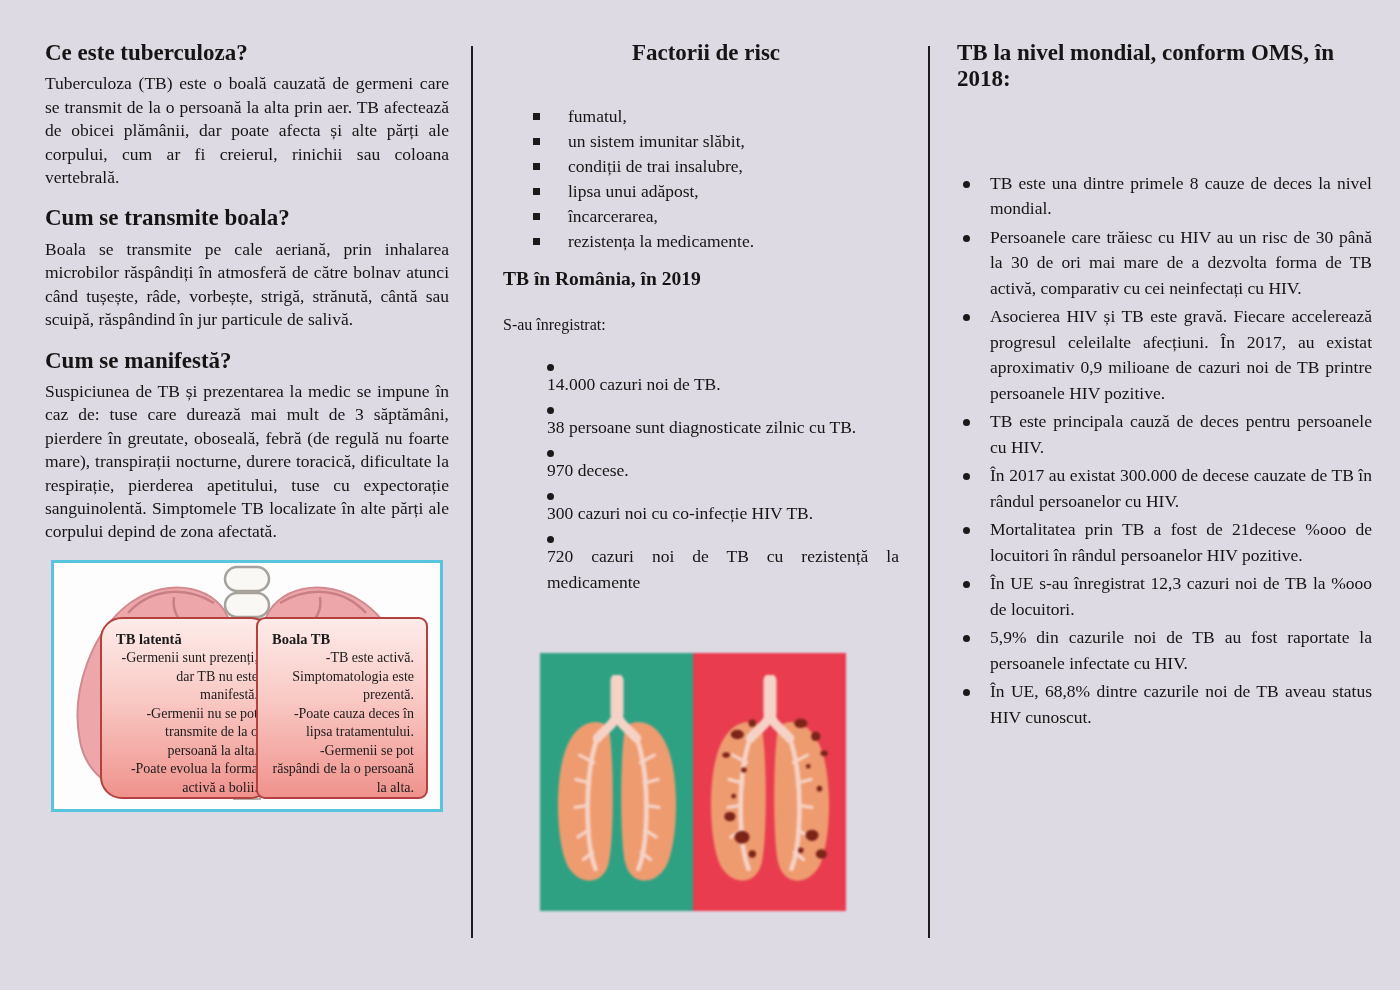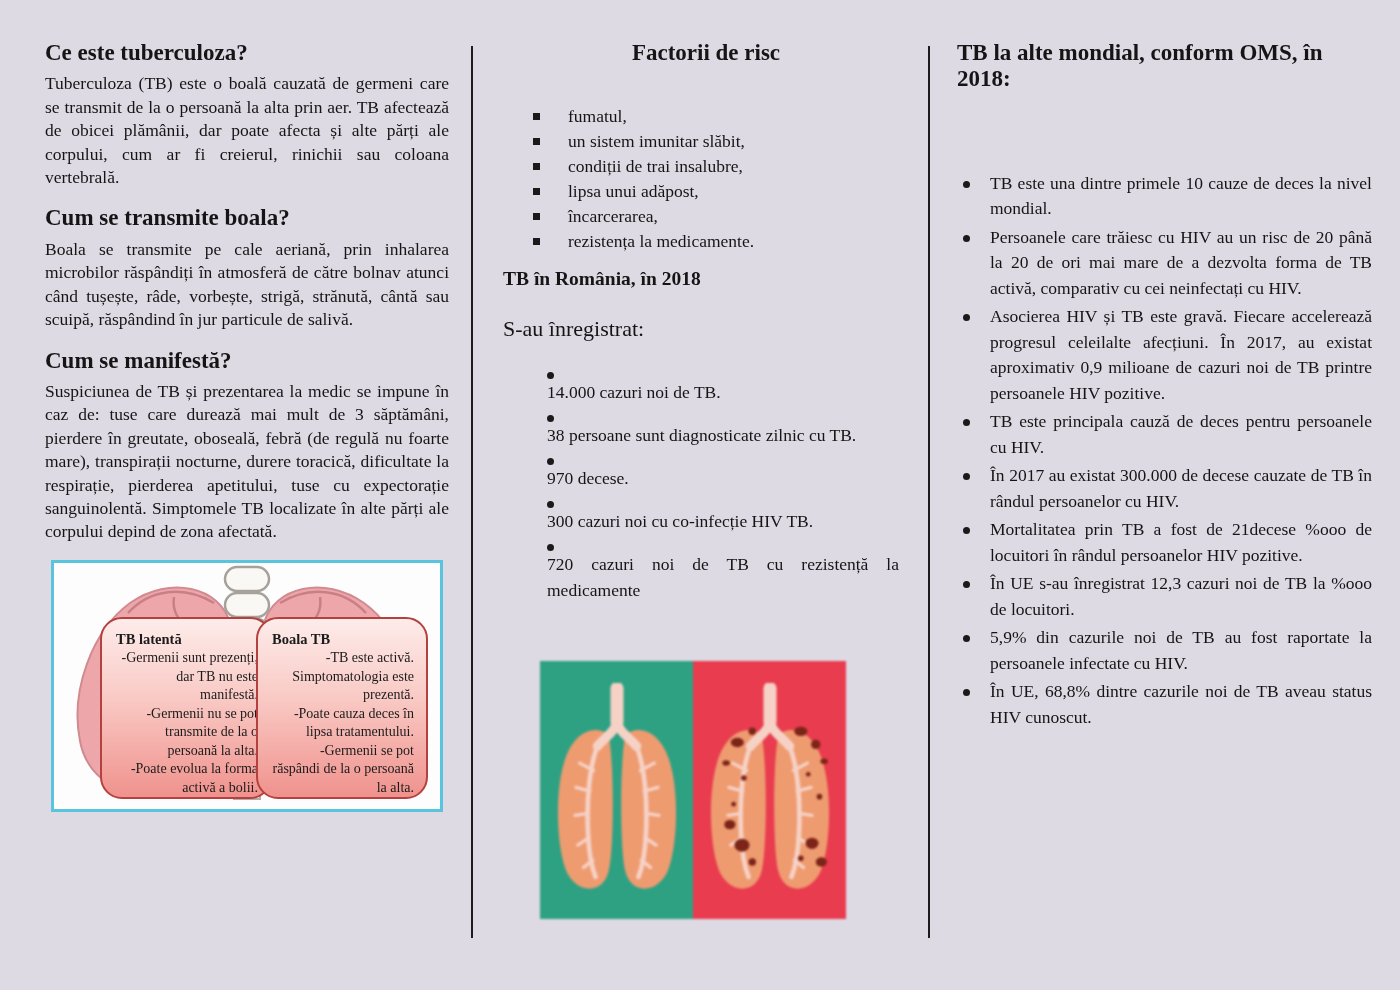--- a/index.html
+++ b/index.html
@@ -37,21 +37,21 @@
   ul.plain { list-style:none; }
   ul.risk-list { margin-left:30px; }
   ul.risk-list li {
     display:flex; font-size:17.5px; line-height:25px;
   }
   .sq-bullet {
     flex:none; width:7px; height:7px; background:#1a1a1a;
     margin:9px 28px 0 0;
   }
   h3.sub-title { font-size:19.5px; font-weight:bold; margin-top:14px; }
-  .intro-line { font-size:22px; margin-top:26px; }
+  .intro-line { font-size:16px; margin-top:26px; }
   ul.stats-list { margin-left:44px; margin-top:20px; max-width:352px; }
   ul.stats-list li { display:flex; font-size:17.5px; line-height:26px;flex-direction:column; }
   .dot-bullet {
     flex:none; width:7px; height:7px; border-radius:50%;
     background:#1a1a1a; margin:10px 30px 0 0;
   }
   ul.stats-list li .li-text { flex:1; text-align:justify; }
 
   
   #col3 h2.sec-title { margin-bottom:78px; }
@@ -71,21 +71,21 @@
   }
   .figure1 svg { position:absolute; left:0; top:0; }
   .fig-box {
     position:absolute; top:54px; width:172px; height:182px;
     border:2px solid #b4413f; border-radius:22px;
     background:linear-gradient(180deg,#fdecea 0%,#f9c9c4 45%,#f0928d 100%);
     padding:11px 12px 8px 14px;
     font-size:14px; line-height:18.5px; color:#1b1b1b;
   }
   #fig-box-left  { left:46px; }
-  #fig-box-right { left:202px; }
+  #fig-box-right { left:202px;border-radius:9px; }
   .fig-box .box-title { font-weight:bold; font-size:14.5px; margin-bottom:1px; }
   .fig-box .box-line { text-align:right; }
 
   
   .figure2 {
     margin-top:58px; margin-left:37px;
     width:306px; height:258px; display:flex;
     filter:blur(1.1px);
   }
   .panel { width:153px; height:258px; position:relative; }
@@ -188,21 +188,21 @@
     <li>
         <span class="sq-bullet"></span>
         <span class="li-text">încarcerarea,</span>
       </li>
     <li>
         <span class="sq-bullet"></span>
         <span class="li-text">rezistența la medicamente.</span>
       </li>
   </ul>
 
-  <h3 class="sub-title">TB în România, în 2018</h3>
+  <h3 class="sub-title">TB în România, în 2019</h3>
   <div class="intro-line">S-au înregistrat:</div>
 
   <ul class="plain stats-list">
     <li>
         <span class="dot-bullet"></span>
         <span class="li-text">14.000 cazuri noi de TB.</span>
       </li>
     <li>
         <span class="dot-bullet"></span>
         <span class="li-text">38 persoane sunt diagnosticate zilnic cu TB.</span>
@@ -282,30 +282,30 @@
             <ellipse cx="130" cy="190" rx="6" ry="5"></ellipse>
           <circle cx="108" cy="186" r="3"></circle>
             <circle cx="128" cy="120" r="3"></circle>
         </g>
       </svg>
     </div>
   </div>
 </div>
 
 <div class="col" id="col3">
-  <h2 class="sec-title">TB la alte mondial, conform OMS, în 2018:</h2>
+  <h2 class="sec-title">TB la nivel mondial, conform OMS, în 2018:</h2>
 
   <ul class="plain world-list">
     <li>
         <span class="dot-bullet"></span>
-        <span class="li-text">TB este una dintre primele 10 cauze de deces la nivel mondial.</span>
-      </li>
-    <li>
-        <span class="dot-bullet"></span>
-        <span class="li-text">Persoanele care trăiesc cu HIV au un risc de 20 până la 20 de ori mai mare de a dezvolta forma de TB activă, comparativ cu cei neinfectați cu HIV.</span>
+        <span class="li-text">TB este una dintre primele 8 cauze de deces la nivel mondial.</span>
+      </li>
+    <li>
+        <span class="dot-bullet"></span>
+        <span class="li-text">Persoanele care trăiesc cu HIV au un risc de 30 până la 30 de ori mai mare de a dezvolta forma de TB activă, comparativ cu cei neinfectați cu HIV.</span>
       </li>
     <li>
         <span class="dot-bullet"></span>
         <span class="li-text">Asocierea HIV și TB este gravă. Fiecare accelerează progresul celeilalte afecțiuni. În 2017, au existat aproximativ 0,9 milioane de cazuri noi de TB printre persoanele HIV pozitive.</span>
       </li>
     <li>
         <span class="dot-bullet"></span>
         <span class="li-text">TB este principala cauză de deces pentru persoanele cu HIV.</span>
       </li>
     <li>

